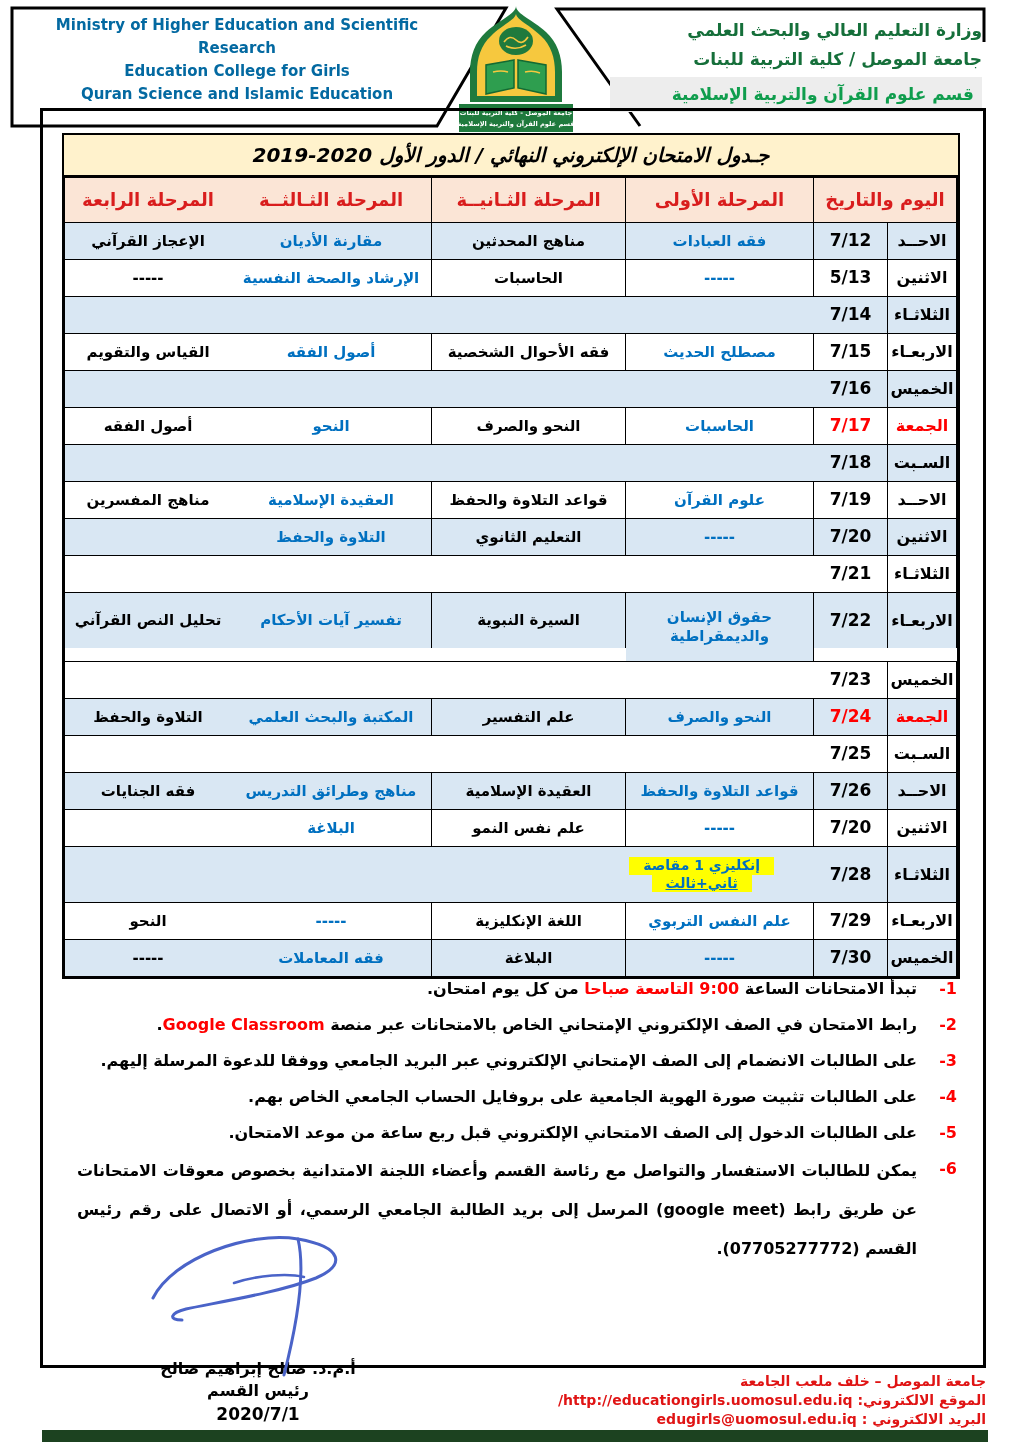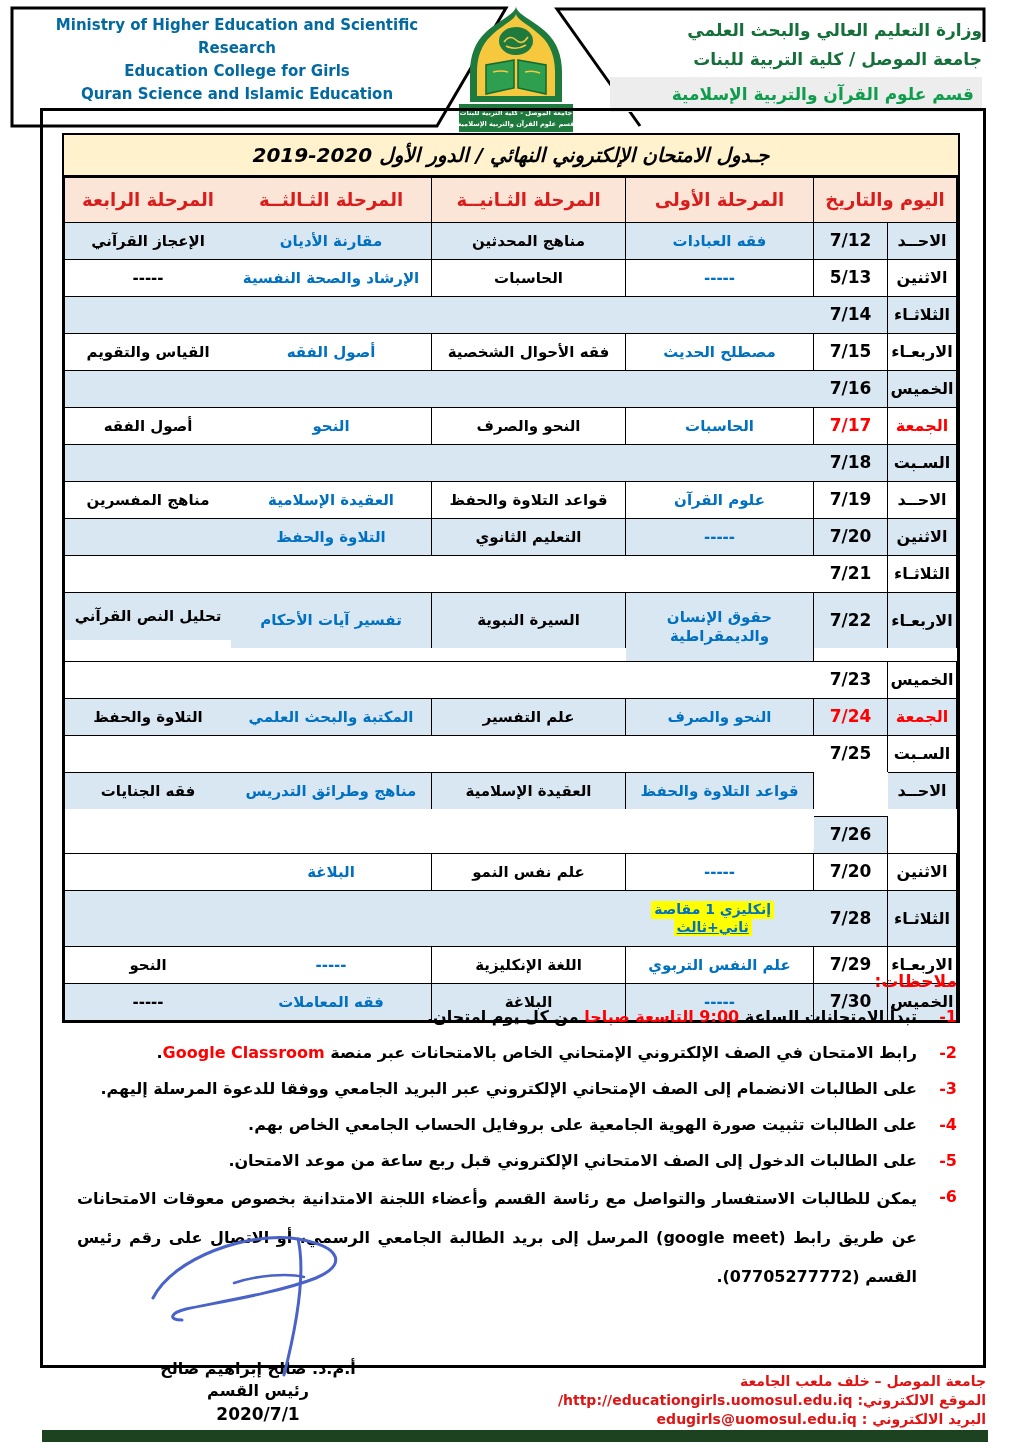--- a/index.html
+++ b/index.html
@@ -32,21 +32,21 @@
   .span2{grid-column:span 2;}
   .span4{grid-column:span 4;}
   .day{font-size:16px;}
   .date{font-size:17px;direction:ltr;}
   .s1,.s3{color:#0070c0;}
   .s2,.s4{color:#000;}
   .shade{background:#d9e7f3;}
   .fr{color:#ff0000 !important;}
   .hl-wrap{display:flex;flex-direction:column;align-items:center;margin-left:auto;
            margin-right:36px;}
-  .hl-line{background:#ffff00;color:#0070c0;font-size:14px;font-weight:bold;padding:0 3px;}
+  .hl-line{background:#ffff00;color:#0070c0;font-size:14px;font-weight:bold;padding:0 14px;}
   .hl-line.u{text-decoration:underline;}
   
   .notes{position:absolute;right:26px;top:860px;width:880px;direction:rtl;color:#000;}
   .notes-head{color:#ff0000;font-weight:bold;font-size:17px;margin-bottom:8px;}
   .note-item{display:flex;direction:rtl;font-weight:bold;font-size:16px;line-height:36px;}
   .note-num{color:#ff0000;width:40px;flex:0 0 40px;}
   .note-txt{flex:1;text-align:right;}
   .note-txt.just{text-align:justify;line-height:39px;}
   .red{color:#ff0000;}
   
@@ -155,35 +155,35 @@
         <div class="cell s3 shade" style="height: 37px;">التلاوة والحفظ</div>
         <div class="cell s4 first-col shade" style="height: 37px;"></div>
         <div class="cell day" style="height: 37px;">الثلاثـاء</div>
         <div class="cell date" style="height: 37px;">7/21</div>
         <div class="cell span4 first-col" style="height: 37px;"></div>
         <div class="cell day shade" style="height: 56px;">الاربعـاء</div>
         <div class="cell date shade" style="height: 56px;">7/22</div>
         <div class="cell s1 shade" style="height: 69px;">حقوق الإنسان والديمقراطية</div>
         <div class="cell s2 shade" style="height: 56px;">السيرة النبوية</div>
         <div class="cell s3 shade" style="height: 56px;">تفسير آيات الأحكام</div>
-        <div class="cell s4 first-col shade" style="height: 48px;">تحليل النص القرآني</div>
+        <div class="cell s4 first-col shade" style="height: 56px;">تحليل النص القرآني</div>
         <div class="cell day" style="height: 37px;">الخميس</div>
         <div class="cell date" style="height: 37px;">7/23</div>
         <div class="cell span4 first-col" style="height: 37px;"></div>
         <div class="cell day fr shade" style="height: 37px;">الجمعة</div>
         <div class="cell date fr shade" style="height: 37px;">7/24</div>
         <div class="cell s1 shade" style="height: 37px;">النحو والصرف</div>
         <div class="cell s2 shade" style="height: 37px;">علم التفسير</div>
         <div class="cell s3 shade" style="height: 37px;">المكتبة والبحث العلمي</div>
         <div class="cell s4 first-col shade" style="height: 37px;">التلاوة والحفظ</div>
         <div class="cell day" style="height: 37px;">السـبت</div>
         <div class="cell date" style="height: 37px;">7/25</div>
         <div class="cell span4 first-col" style="height: 37px;"></div>
         <div class="cell day shade" style="height: 37px;">الاحــد</div>
-        <div class="cell date shade" style="height: 37px; margin-top: 44px;">7/26</div>
+        <div class="cell date shade" style="height: 37px;">7/26</div>
         <div class="cell s1 shade" style="height: 37px;">قواعد التلاوة والحفظ</div>
         <div class="cell s2 shade" style="height: 37px;">العقيدة الإسلامية</div>
         <div class="cell s3 shade" style="height: 37px;">مناهج وطرائق التدريس</div>
         <div class="cell s4 first-col shade" style="height: 37px;">فقه الجنايات</div>
         <div class="cell day" style="height: 37px;">الاثنين</div>
         <div class="cell date" style="height: 37px;">7/20</div>
         <div class="cell s1" style="height: 37px;">-----</div>
         <div class="cell s2" style="height: 37px;">علم نفس النمو</div>
         <div class="cell s3" style="height: 37px;">البلاغة</div>
         <div class="cell s4 first-col" style="height: 37px;"></div>
@@ -203,21 +203,20 @@
         <div class="cell s4 first-col" style="height: 37px;">النحو</div>
         <div class="cell day shade" style="height: 37px;">الخميس</div>
         <div class="cell date shade" style="height: 37px;">7/30</div>
         <div class="cell s1 shade" style="height: 37px;">-----</div>
         <div class="cell s2 shade" style="height: 37px;">البلاغة</div>
         <div class="cell s3 shade" style="height: 37px;">فقه المعاملات</div>
         <div class="cell s4 first-col shade" style="height: 37px;">-----</div>
       </div>
 
     <div class="notes">
-      <div class="notes-head">ملاحظات:</div>
       <div id="notes-list">
           <div class="note-item">
             <span class="note-num">1-</span>
             <span class="note-txt"><span>تبدأ الامتحانات الساعة </span><span class="red">9:00 التاسعة صباحا</span><span> من كل يوم امتحان.</span></span>
           </div>
           <div class="note-item">
             <span class="note-num">2-</span>
             <span class="note-txt"><span>رابط الامتحان في الصف الإلكتروني الإمتحاني الخاص بالامتحانات عبر منصة </span><span class="red">Google Classroom</span><span>.</span></span>
           </div>
           <div class="note-item">

